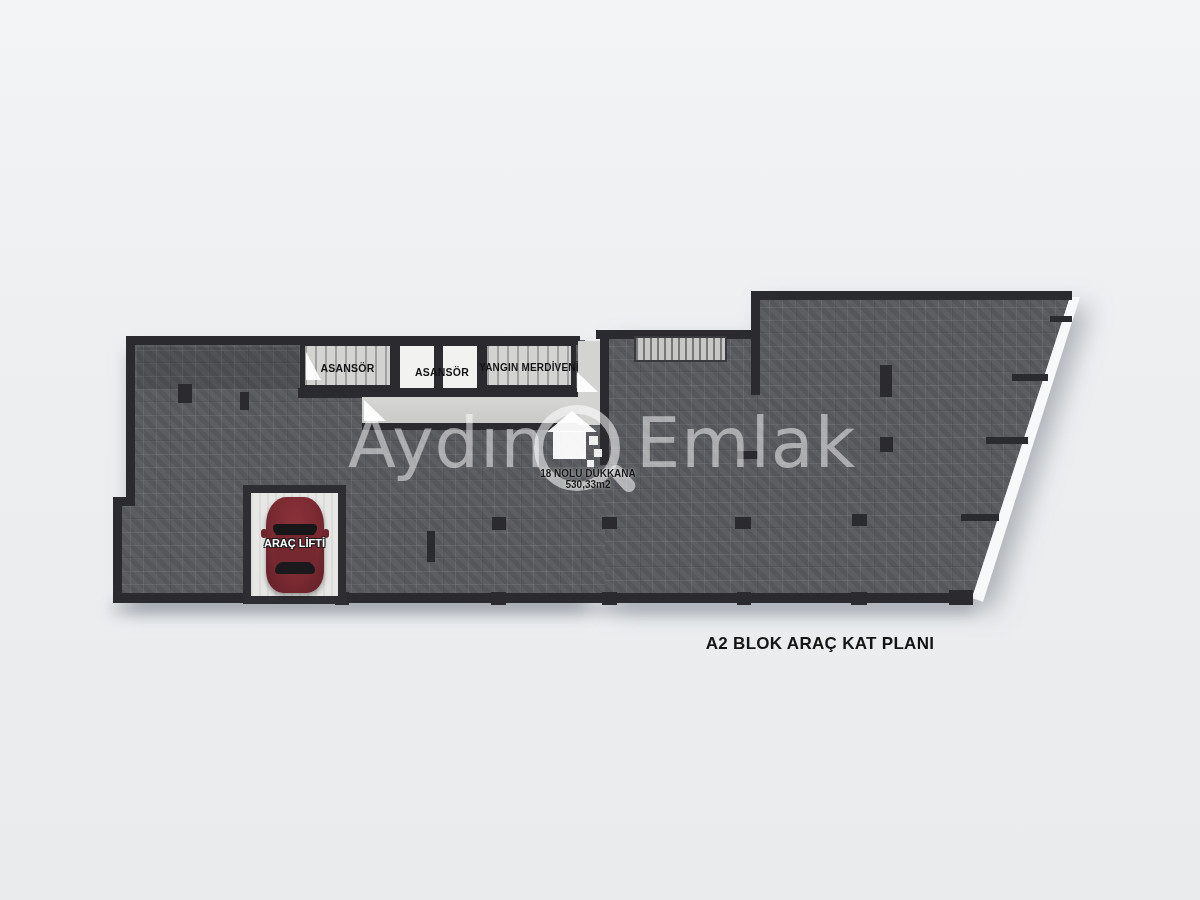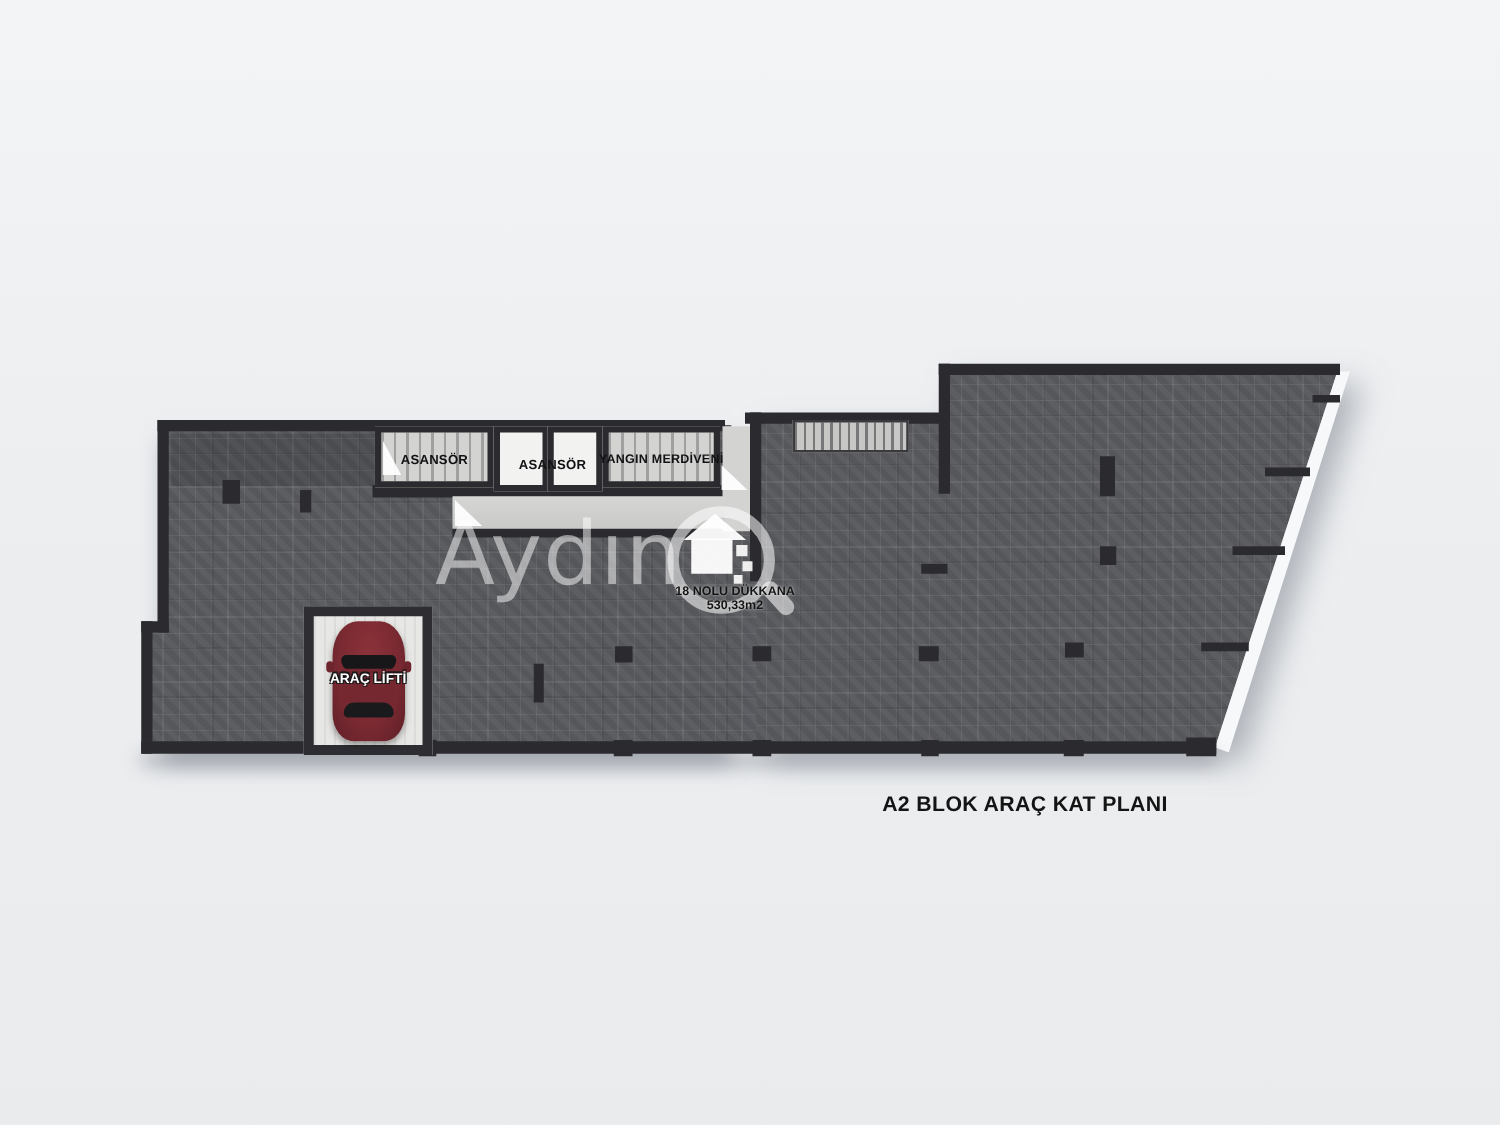--- a/index.html
+++ b/index.html
@@ -121,20 +121,21 @@
               border-radius:20px 20px 17px 17px / 28px 28px 22px 22px;box-shadow:0 3px 5px rgba(0,0,0,.35);"></div>
   <div class="abs z4" style="left:273px;top:524px;width:44px;height:13px;background:#17171a;border-radius:4px 4px 9px 9px;"></div>
   <div class="abs z4" style="left:274px;top:535px;width:42px;height:29px;background:#762831;"></div>
   <div class="abs z4" style="left:275px;top:562px;width:40px;height:12px;background:#1a1a1d;border-radius:9px 9px 4px 4px;"></div>
   <div class="abs z4" style="left:261px;top:529px;width:6px;height:9px;background:#6e242c;border-radius:3px;"></div>
   <div class="abs z4" style="left:323px;top:529px;width:6px;height:9px;background:#6e242c;border-radius:3px;"></div>
   <div class="abs z6" style="left:243px;top:537px;width:103px;text-align:center;color:#fff;font-weight:bold;font-size:11px;
               text-shadow:-1px -1px 0 #1a1a1a,1px -1px 0 #1a1a1a,-1px 1px 0 #1a1a1a,1px 1px 0 #1a1a1a;">ARAÇ LİFTİ</div>
 
   <div class="abs wm" style="left:348px;top:408px;font-size:70px;line-height:1;font-weight:normal;letter-spacing:1px;">Aydın</div>
+  <div class="abs wm" style="left:636px;top:408px;font-size:70px;line-height:1;font-weight:normal;letter-spacing:1px;">Emlak</div>
 
   <div class="abs" style="left:534px;top:405px;width:86px;height:86px;border:9px solid rgba(255,255,255,.55);border-radius:50%;box-sizing:border-box;z-index:5;"></div>
   <div class="abs" style="left:607px;top:471px;width:13px;height:32px;background:rgba(255,255,255,.55);border-radius:7px;
               transform:rotate(-42deg);transform-origin:top left;z-index:5;"></div>
   <div class="abs" style="left:547px;top:411px;width:0;height:0;border-left:25px solid transparent;border-right:25px solid transparent;
               border-bottom:21px solid rgba(255,255,255,.95);z-index:5;"></div>
   <div class="abs" style="left:553px;top:431px;width:33px;height:28px;background:rgba(255,255,255,.95);z-index:5;"></div>
   <div class="abs" style="left:589px;top:436px;width:9px;height:9px;background:rgba(255,255,255,.9);z-index:5;"></div>
   <div class="abs" style="left:594px;top:449px;width:8px;height:8px;background:rgba(255,255,255,.9);z-index:5;"></div>
   <div class="abs" style="left:587px;top:460px;width:7px;height:7px;background:rgba(255,255,255,.9);z-index:5;"></div>

